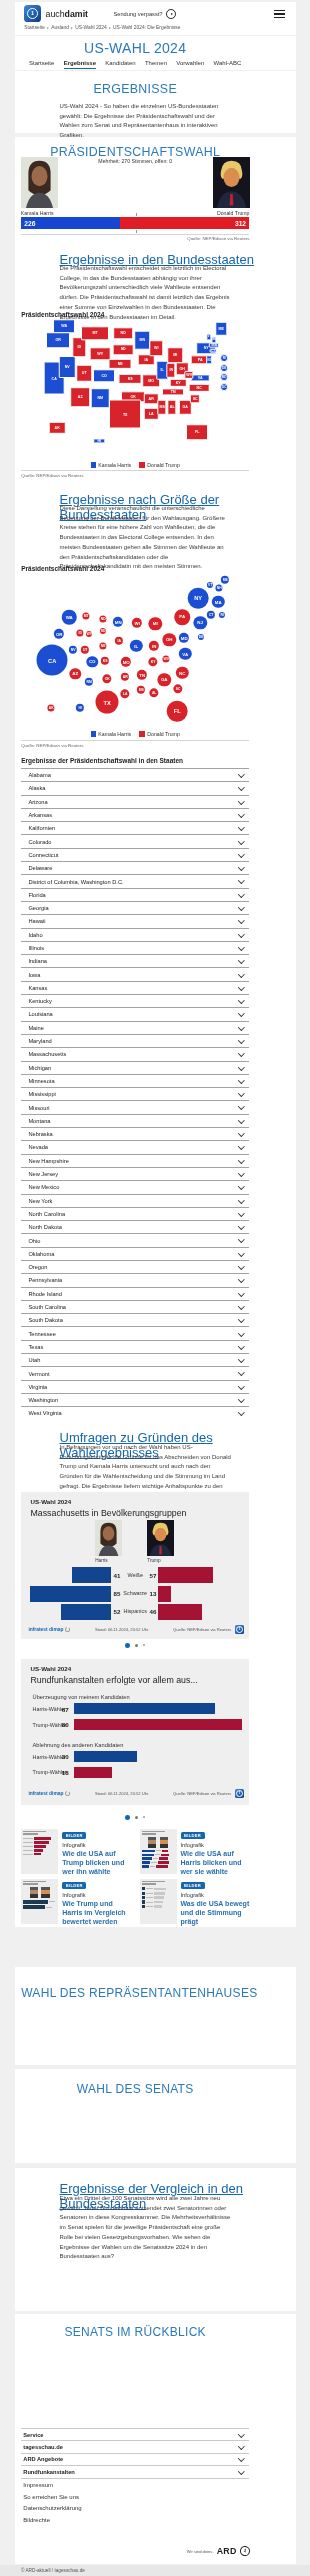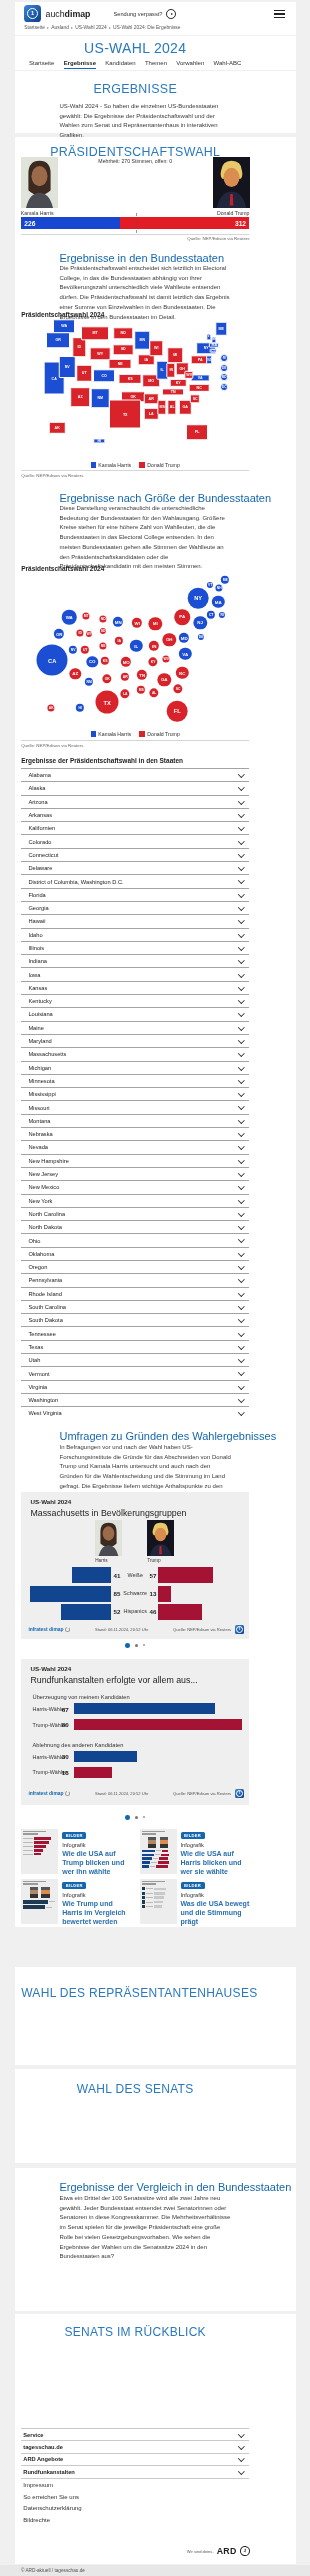--- a/index.html
+++ b/index.html
@@ -1,21 +1,21 @@
 <!DOCTYPE html>
 <html style="font-size:8.3px"><head>
 <meta charset="utf-8">
 <style>
   html,body{margin:0;padding:0;background:#f0f0f1;font-family:"Liberation Sans",sans-serif;}
   #page{position:relative;width:310px;height:2576px;background:#f0f0f1;overflow:hidden;}
   .card{position:absolute;left:14.5px;width:281px;background:#fff;}
   .abs{position:absolute;}
   .col-center{left:6.7px;width:228px;text-align:center;}
   .sec-title{font-size:12.4px;color:#2a79bd;letter-spacing:0.3px;font-weight:400;white-space:nowrap;}
-  .h3{font-size:11px;color:#1566ad;font-weight:500;}
+  .h3{font-size:13px;color:#1566ad;font-weight:500;text-decoration:underline;}
   .body-text{font-size:6px;line-height:1.62;color:#3a3a3a;}
   .bold-label{font-size:6.5px;font-weight:bold;color:#1d1d1b;}
   .source{font-size:4.4px;color:#666;}
   .divider{height:0.5px;background:#d6d6d6;}
   
   .logo-tile{width:17.6px;height:17.6px;border-radius:3.6px;background:linear-gradient(135deg,#3e86d8,#0a3f86);display:flex;align-items:center;justify-content:center;}
   .logo-ring{width:9.8px;height:9.8px;border:1.3px solid #fff;border-radius:50%;color:#fff;font-size:5.7px;font-weight:bold;display:flex;align-items:center;justify-content:center;}
   .brand-text{font-size:8.8px;color:#222;}
   .brand-text b{font-weight:bold;}
   .missed{font-size:5.7px;color:#333;}
@@ -92,21 +92,21 @@
 
 <div id="page">
 
   <div class="card" id="header-card" style="top:1.6px;height:33px;">
     <div class="abs" style="left:9.3px;top:3.1px;">
       <div class="logo-tile">
           <div class="logo-ring">1</div>
         </div>
     </div>
     <div class="abs brand-text" style="left:31px;top:7.8px;">
-      <span>auch</span><b>dimap</b>
+      <span>auch</span><b>damit</b>
     </div>
     <div class="abs" style="left:99px;top:7.8px;display:flex;align-items:center;gap:3.6px;">
       <span class="missed">Sendung verpasst?</span>
       <span class="play-ic">
           <i></i>
         </span>
     </div>
     <div class="abs burger" style="left:259px;top:6.2px;">
         <div></div>
         <div></div>

